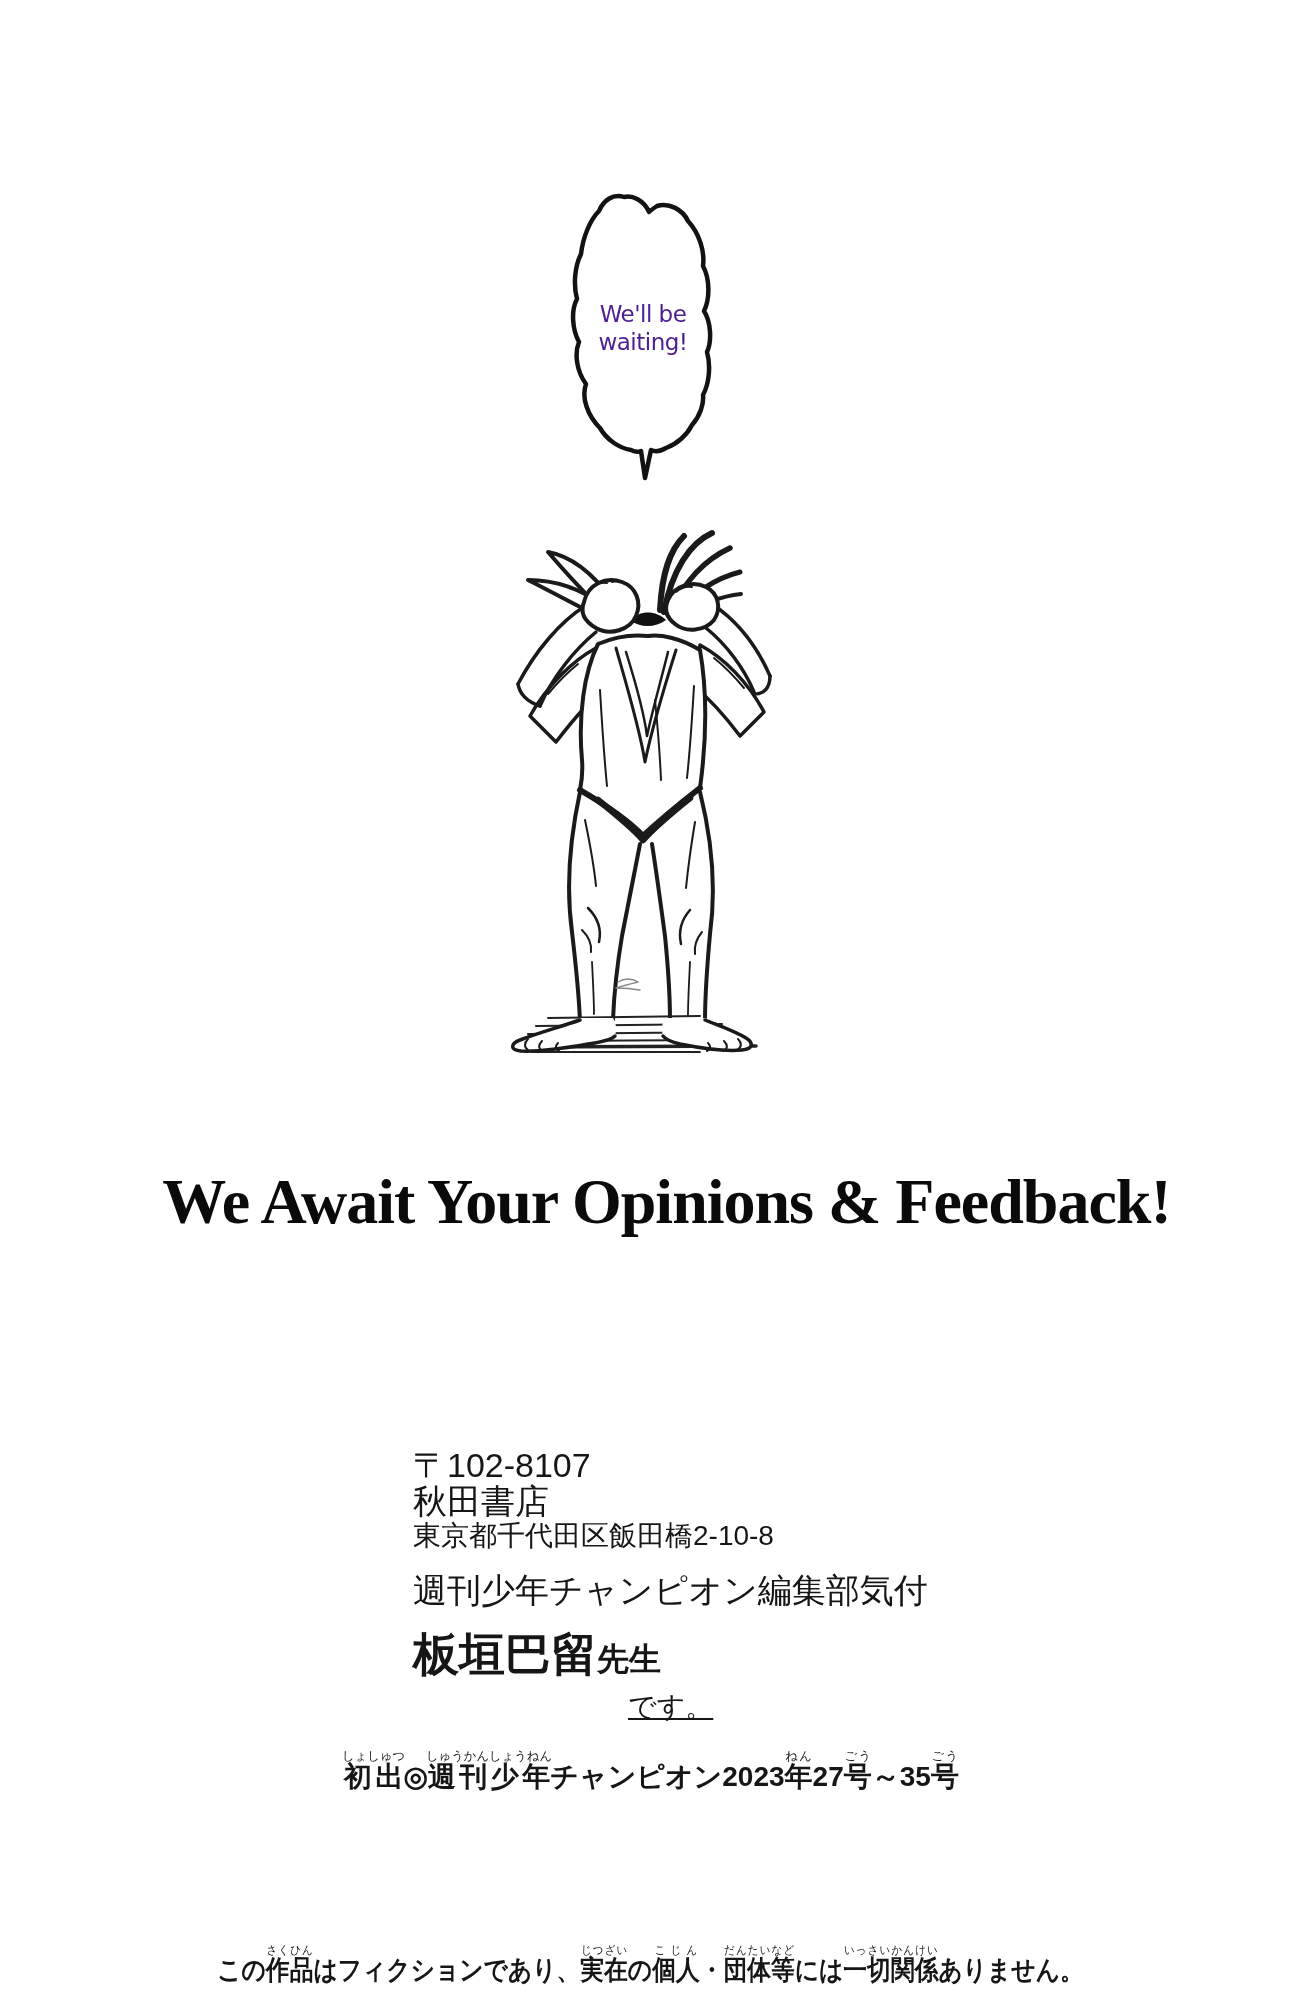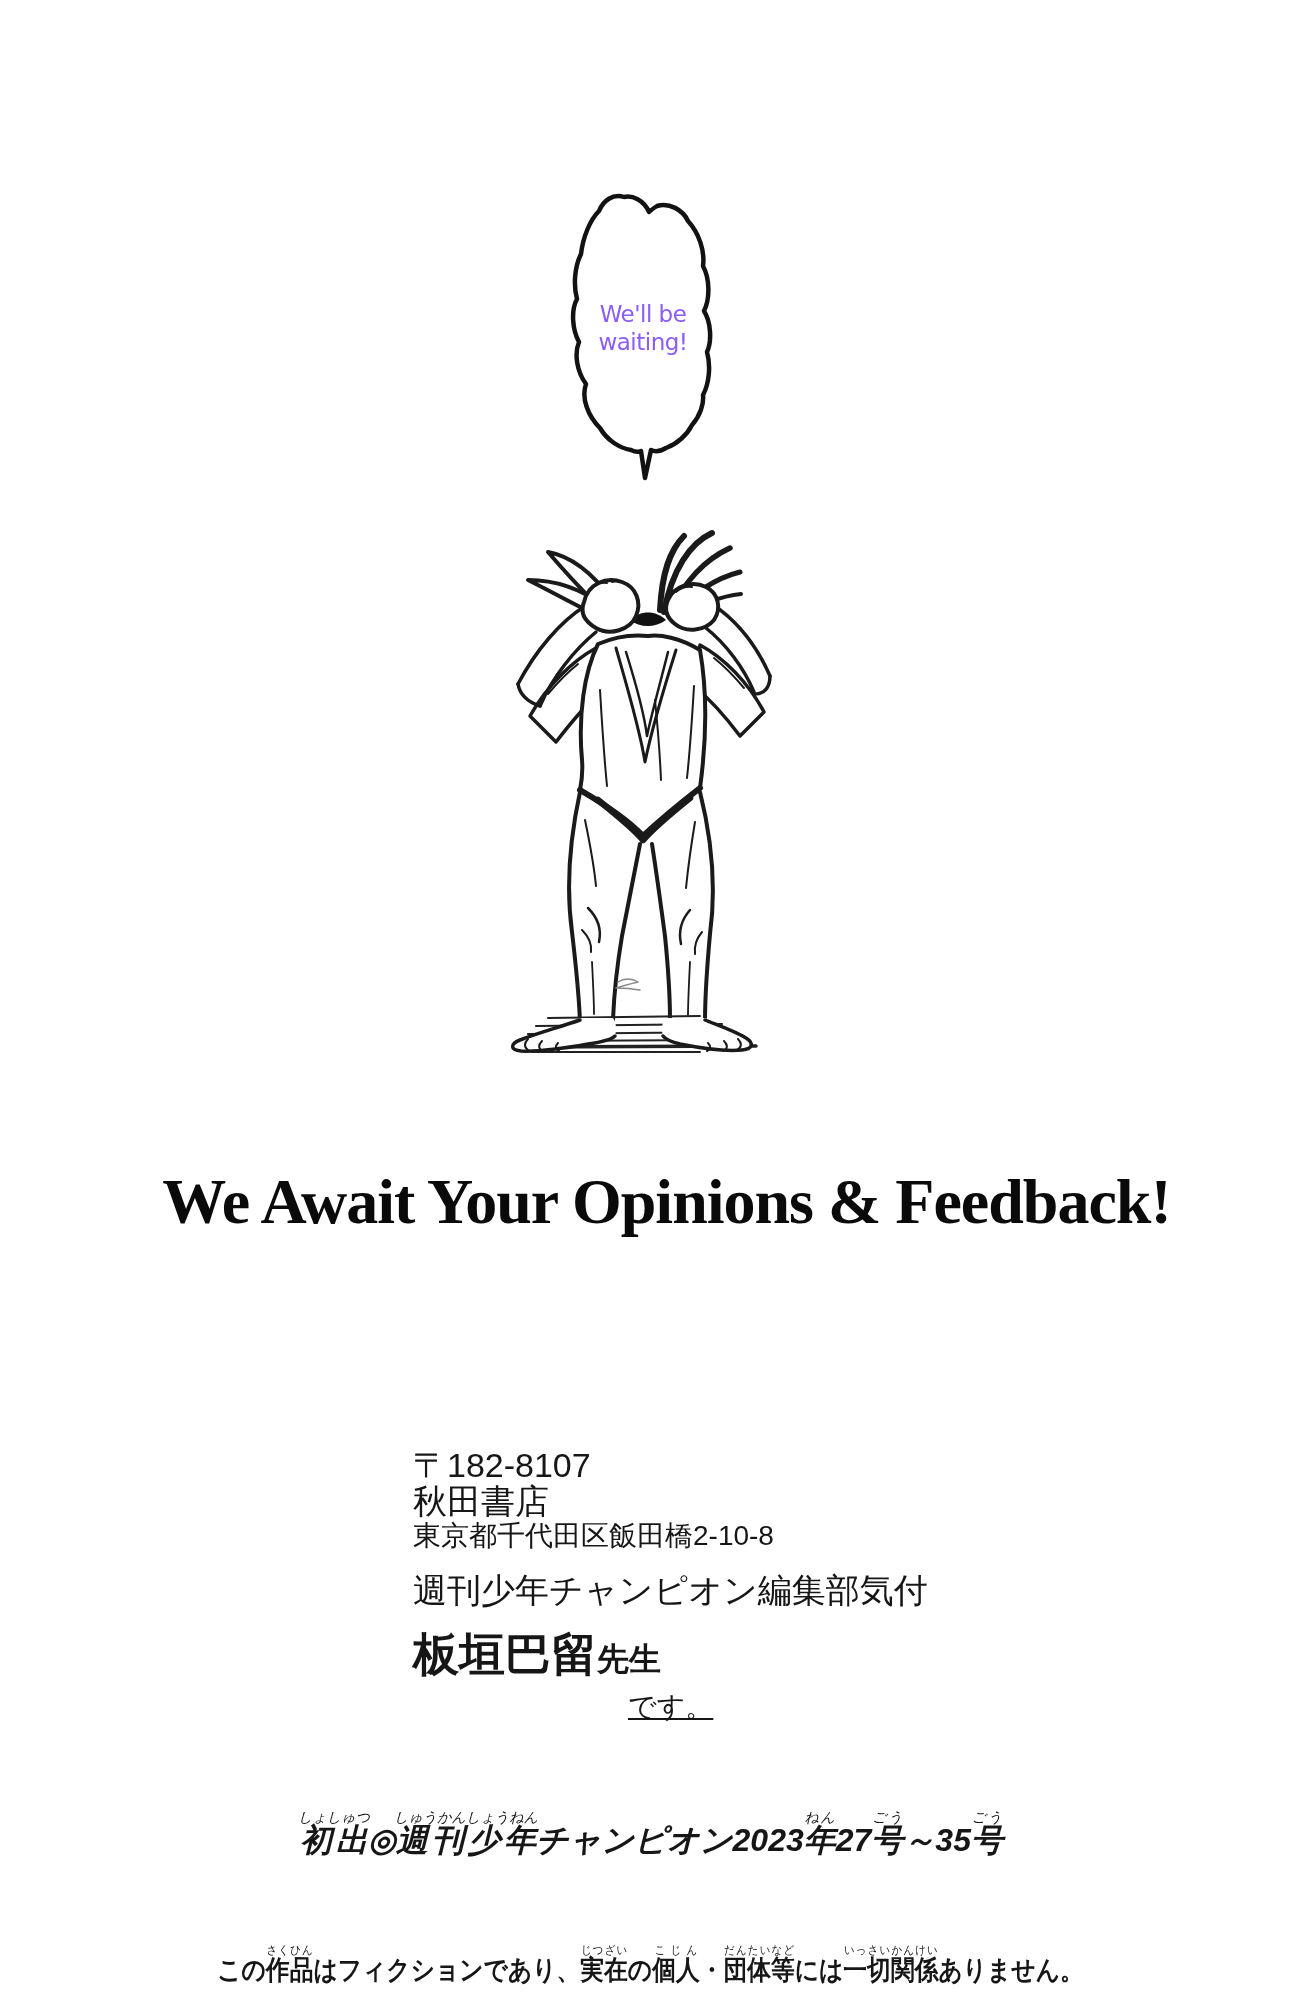--- a/index.html
+++ b/index.html
@@ -7,21 +7,21 @@
     position:relative; width:1301px; height:2006px; margin:0 auto;
     background:#ffffff; overflow:hidden; color:#111;
     font-family:"Liberation Sans", sans-serif;
   }
   svg.artwork { position:absolute; left:0; top:0; display:block; }
 
   .bubble-text {
     position:absolute; left:574px; top:301px; width:138px;
     text-align:center; font-family:"DejaVu Sans", sans-serif;
     font-size:23px; line-height:1.2; font-weight:500; letter-spacing:-0.5px;
-    color:#8b5cf6;
+    color:#4c1d95;
   }
   .bubble-text span { display:block; }
 
   .headline {
     position:absolute; left:0; top:1154px; width:100%;
     text-align:center; font-family:"Liberation Serif", serif;
     font-weight:bold; font-size:64px; letter-spacing:-1px; line-height:1;
     color:#0a0a0a; white-space:nowrap; margin:16px;
   }
 
@@ -30,21 +30,21 @@
   .addr-header { top:1390px; font-size:30px; }
   .addr-postal { top:1448px; font-size:34px; }
   .addr-street { top:1522px; font-size:28px; }
   .addr-publisher { top:1484px; font-size:34px; }
   .addr-dept { top:1573px; font-size:34px; }
   .addr-author { top:1631px; font-size:46px; font-weight:bold; }
   .addr-honorific { font-size:32px; font-weight:bold; }
   .addr-desu { left:628px; top:1693px; font-size:28px;text-decoration:underline; }
 
   .colophon-line { position:absolute; left:0; width:100%; text-align:center; }
-  .colophon-first { top:1810px; font-size:32px; font-weight:600;font-style:italic; }
+  .colophon-first { top:1750px; font-size:28px; font-weight:600; }
   .colophon-disclaimer {
     top:1944px; font-size:27px; font-weight:bold;
     font-family:"Liberation Serif", serif;
     transform:scaleX(0.88); transform-origin:50% 0;
   }
 
   ruby { ruby-position:over; }
   rt { font-size:0.44em; font-weight:normal; letter-spacing:0; }
 </style>
 </head>
@@ -174,21 +174,21 @@
     </g>
   </svg>
 
   <div class="bubble-text">
     <span>We'll be</span>
     <span>waiting!</span>
   </div>
 
   <h1 class="headline">We Await Your Opinions &amp; Feedback!</h1>
 
-  <div class="jp addr-line addr-postal">〒182-8107</div>
+  <div class="jp addr-line addr-postal">〒102-8107</div>
   <div class="jp addr-line addr-street">東京都千代田区飯田橋2-10-8</div>
   <div class="jp addr-line addr-publisher">秋田書店</div>
   <div class="jp addr-line addr-author">
     <span>板垣巴留</span><span class="addr-honorific">先生</span>
   </div>
   <div class="jp addr-line addr-dept">週刊少年チャンピオン編集部気付</div>
   <div class="jp addr-line addr-desu">です。</div>
 
   <div class="jp colophon-line colophon-first"><ruby>初出<rt>しょしゅつ</rt></ruby>◎<ruby>週刊少年<rt>しゅうかんしょうねん</rt></ruby>チャンピオン2023<ruby>年<rt>ねん</rt></ruby>27<ruby>号<rt>ごう</rt></ruby>～35<ruby>号<rt>ごう</rt></ruby></div>
   <div class="jp colophon-line colophon-disclaimer">この<ruby>作品<rt>さくひん</rt></ruby>はフィクションであり、<ruby>実在<rt>じつざい</rt></ruby>の<ruby>個人<rt>こじん</rt></ruby>・<ruby>団体等<rt>だんたいなど</rt></ruby>には<ruby>一切関係<rt>いっさいかんけい</rt></ruby>ありません。</div>

